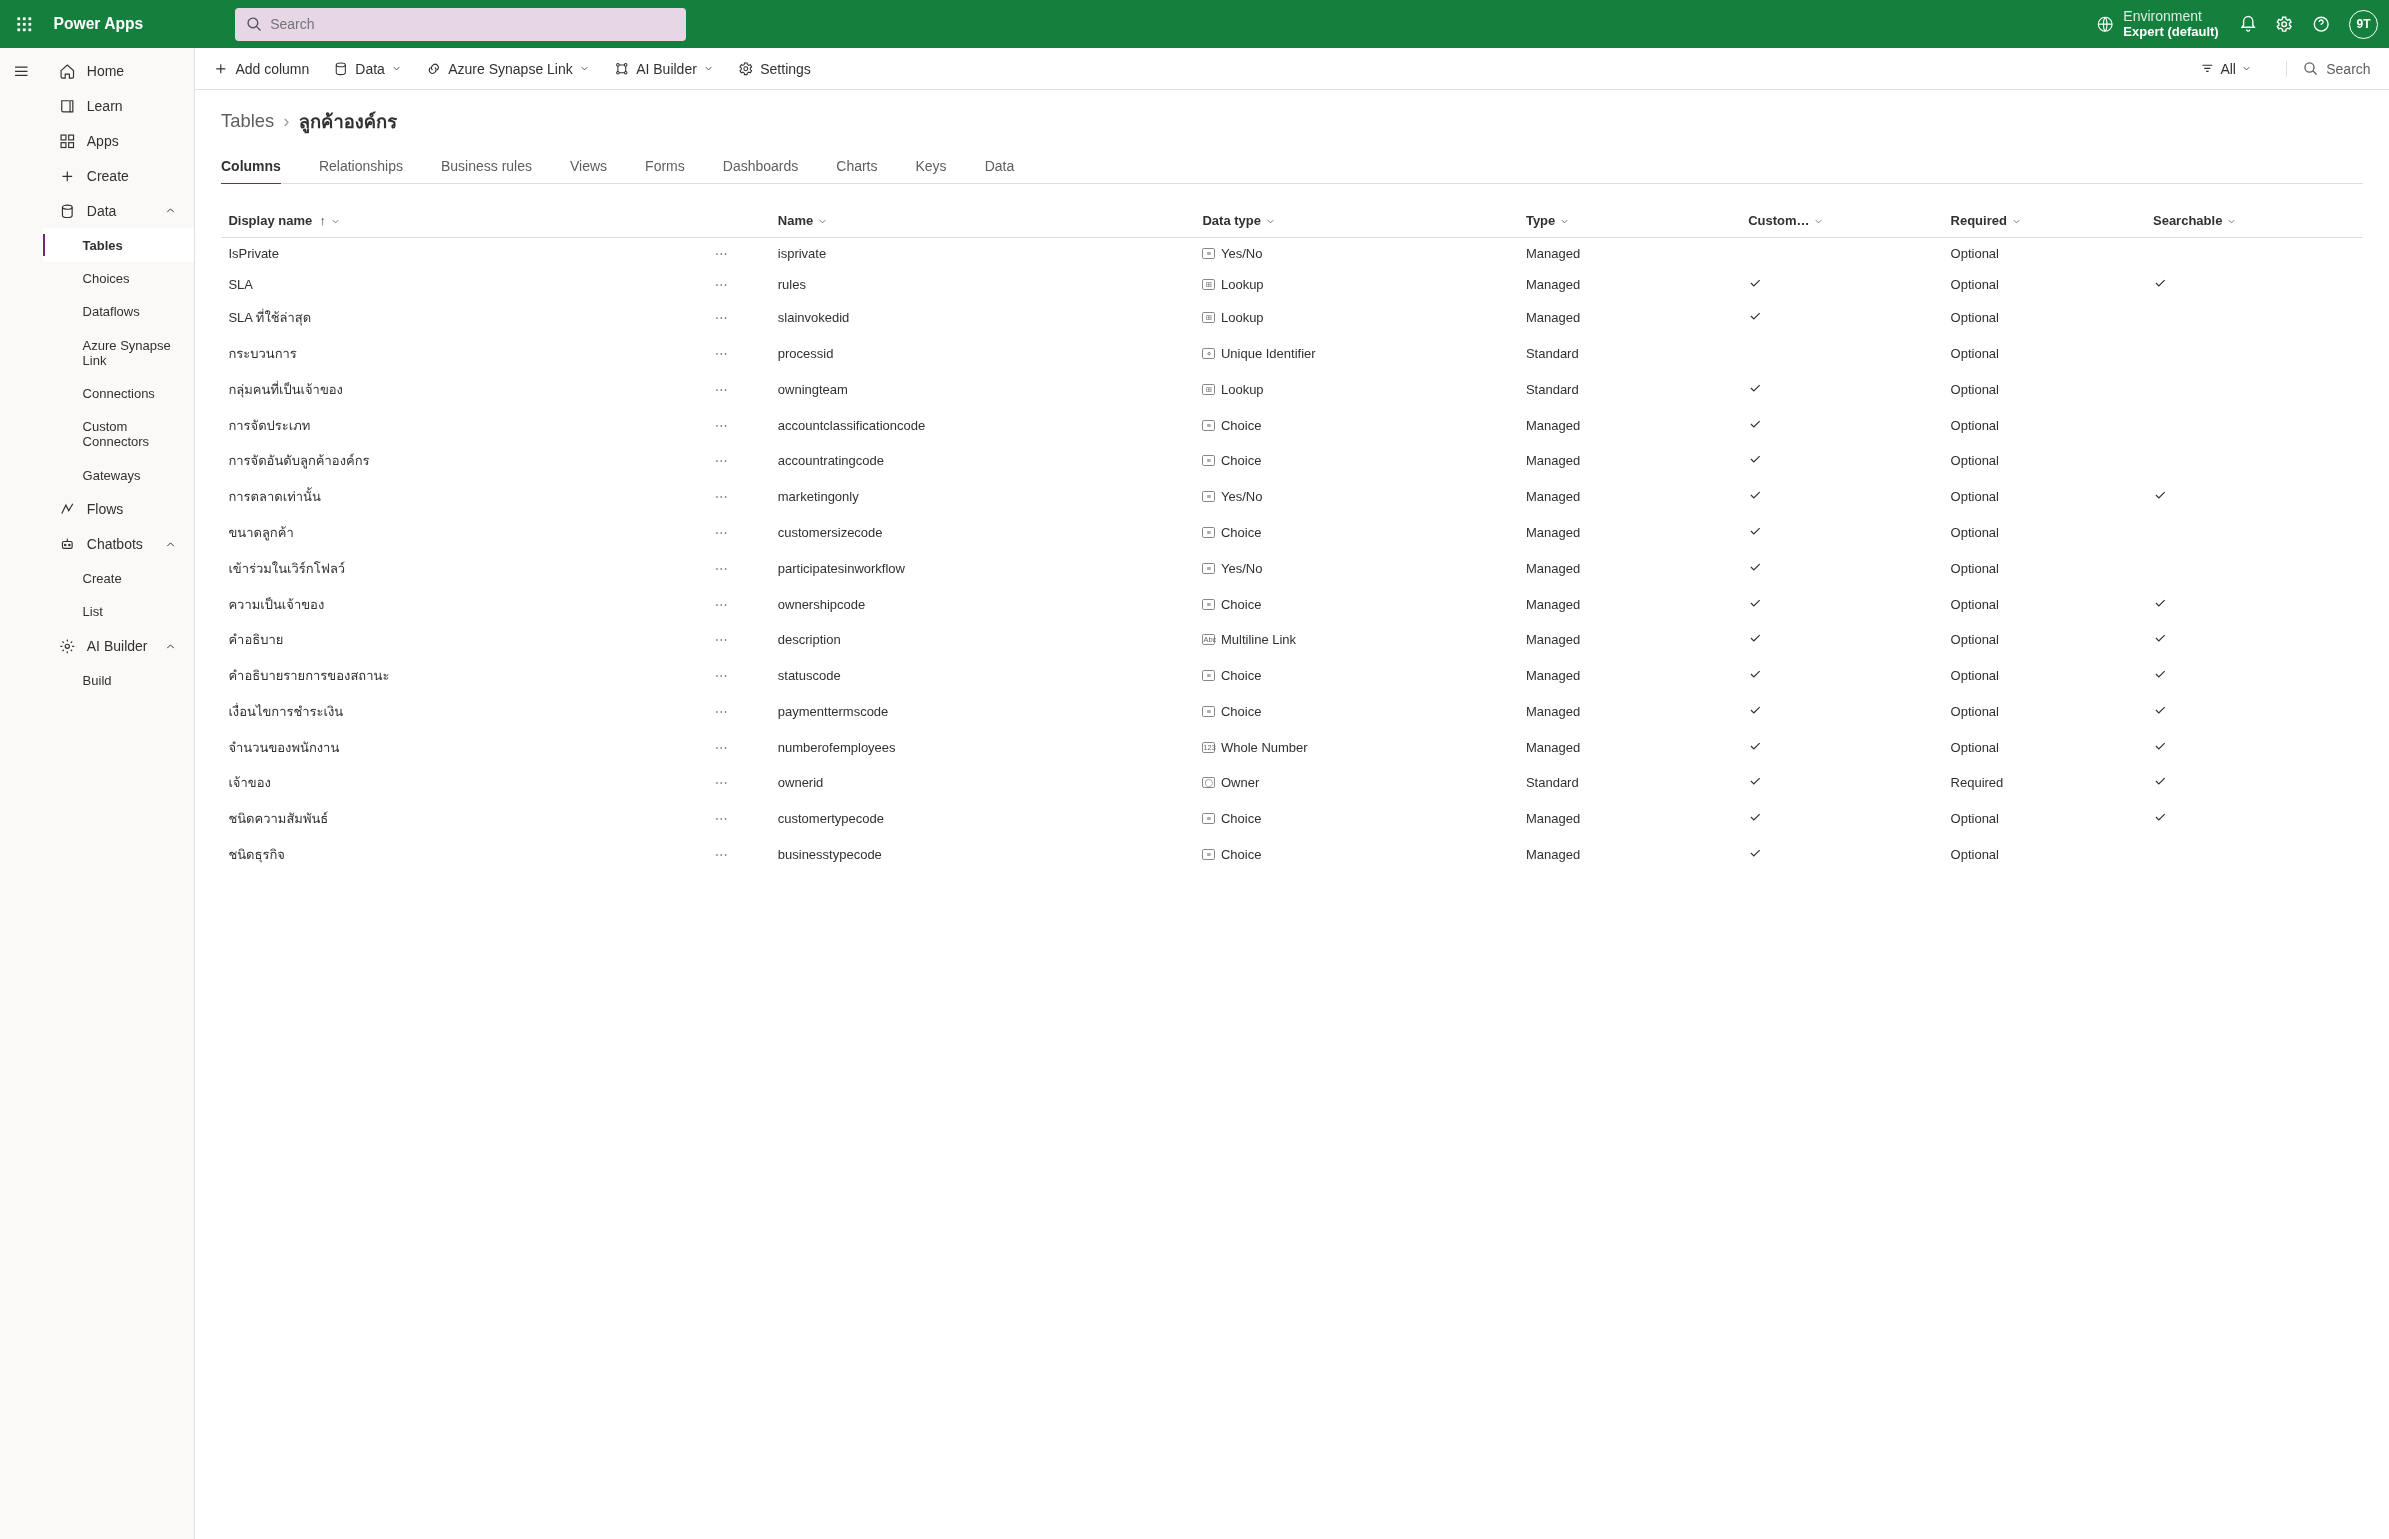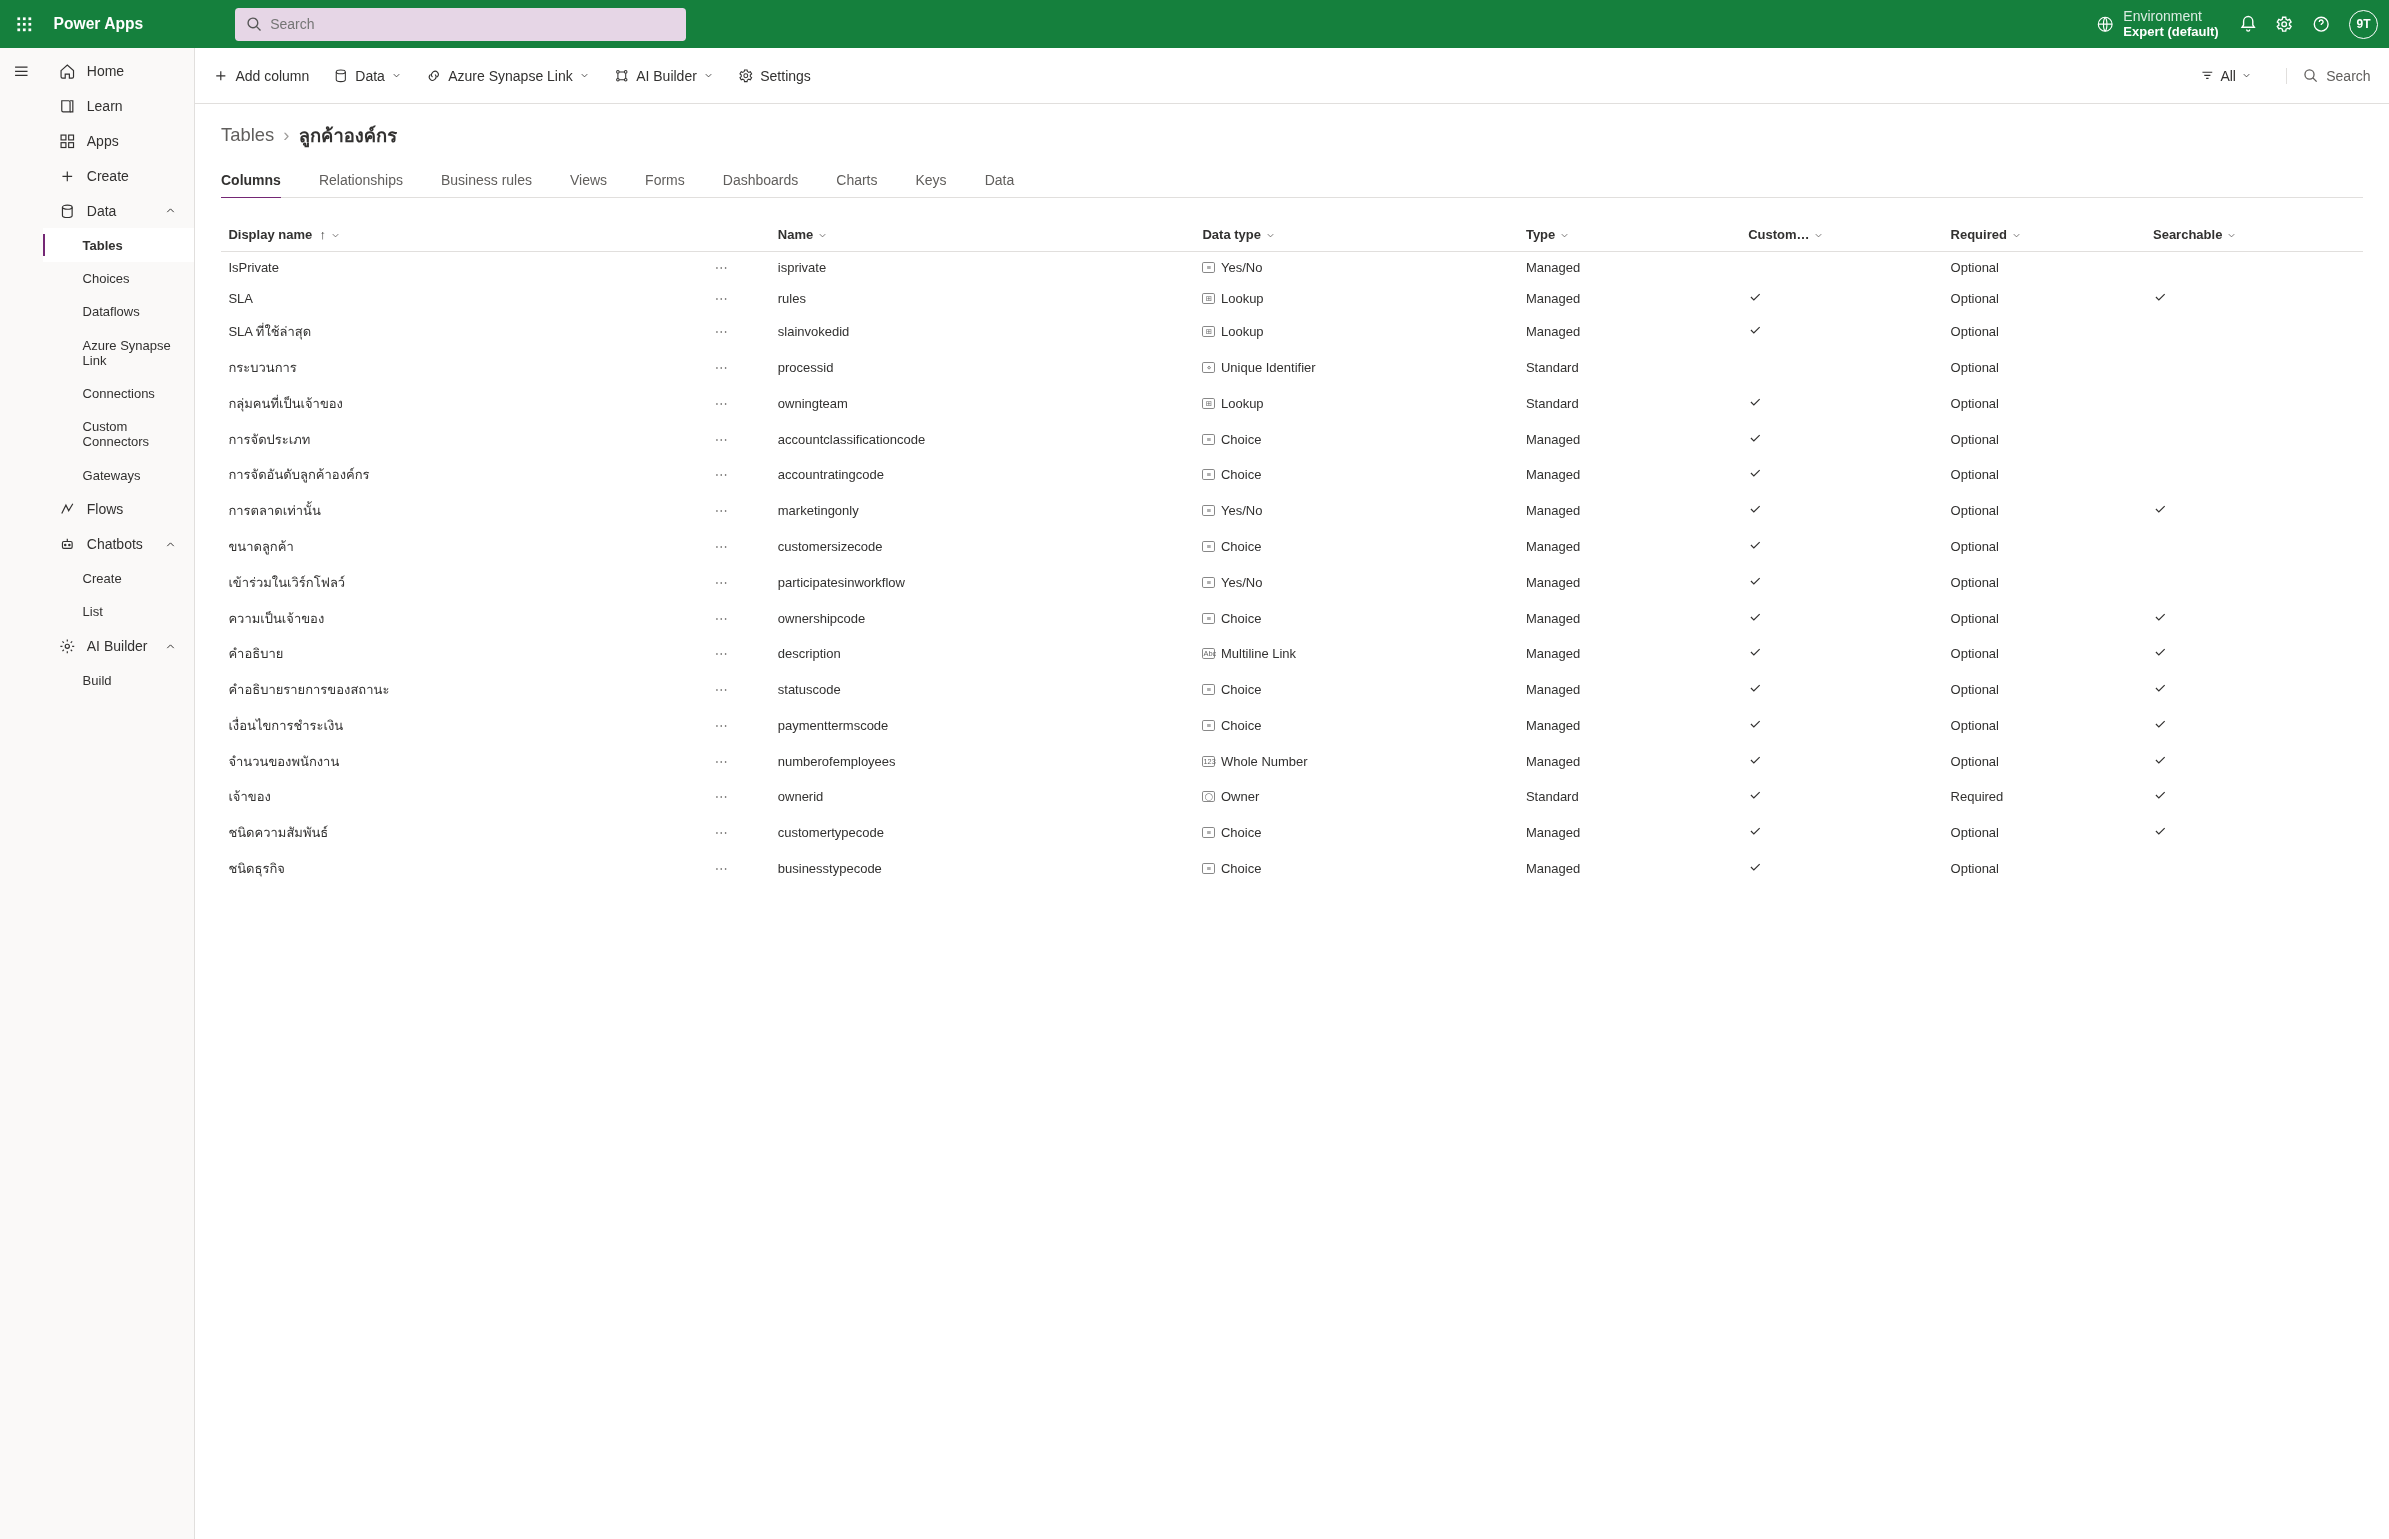--- a/index.html
+++ b/index.html
@@ -26,21 +26,21 @@
 .hamburger { padding:9.2px 13px; cursor:pointer;}
 .hamburger svg{width:16.6px;height:16.6px;stroke:#323130;}
 .navitem { display:flex; align-items:center; gap:11px; padding:9.2px 16.6px; font-size:14px; color:#323130; cursor:pointer; position:relative;}
 .navitem.sub { padding-left:40px; font-size:13px;}
 .navitem svg { width:16.6px; height:16.6px; stroke:#323130; fill:none;}
 .navitem .chev { margin-left:auto; width:13px; height:13px;}
 .navitem.active { background:#fff; font-weight:600;}
 .navitem.active::before{content:"";position:absolute;left:0;top:5.5px;bottom:5.5px;width:2.8px;background:#742774;}
 
 .main { flex:1; display:flex; flex-direction:column; overflow:hidden;}
-.cmdbar { display:flex; align-items:center; height:56px; border-bottom:0.9px solid #e1dfdd; padding:0 18.4px; gap:24px; font-size:14px; color:#323130;}
+.cmdbar { display:flex; align-items:center; height:42px; border-bottom:0.9px solid #e1dfdd; padding:0 18.4px; gap:24px; font-size:14px; color:#323130;}
 .cmd { display:flex; align-items:center; gap:6.4px; cursor:pointer;}
 .cmd svg{width:15.6px;height:15.6px;stroke:#323130;fill:none;}
 .cmd .chevd{width:11px;height:11px;}
 .cmdbar .spacer{margin-left:auto;}
 .filterbox{display:flex;align-items:center;gap:5.5px;cursor:pointer;padding:0 9.2px;}
 .searchbox2{display:flex;align-items:center;gap:7.4px;border-left:0.9px solid #e1dfdd;padding-left:16.6px;color:#605e5c;}
 .searchbox2 svg{width:15.6px;height:15.6px;stroke:#605e5c;}
 
 .content { flex:1; overflow:auto; padding:16.6px 26px;}
 .breadcrumb { display:flex; align-items:center; gap:9.2px; font-size:18.4px; margin-bottom:16.6px;}

